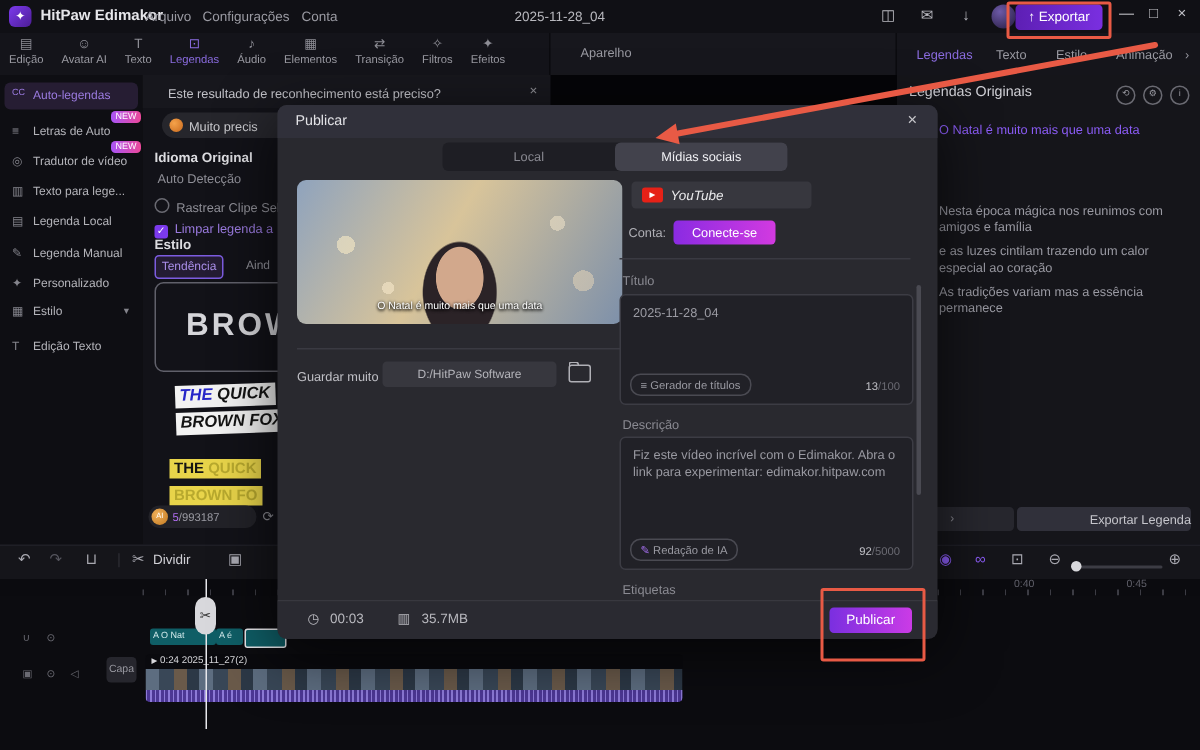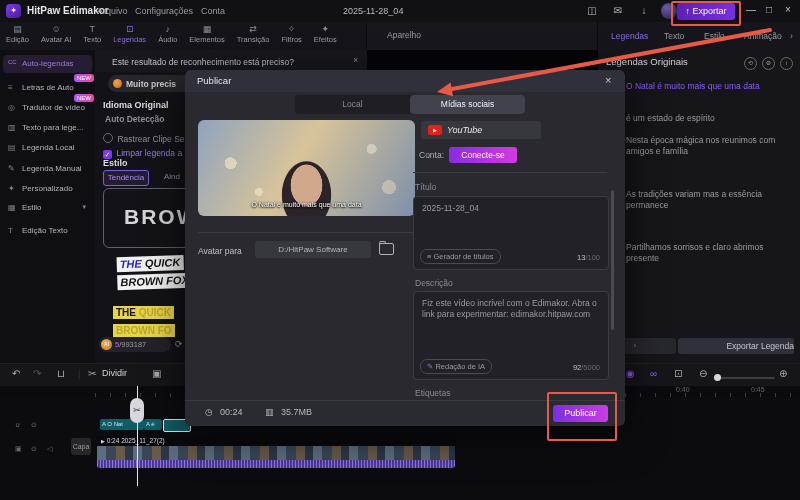--- a/index.html
+++ b/index.html
@@ -264,24 +264,24 @@
       </div>
   </div>
 
   <div class="lpanel">
     <div class="lpq">
       <span class="qt">Este resultado de reconhecimento está preciso?</span>
       <span class="qx">×</span>
     </div>
     <div class="pill" style="left:13px;top:25px;width:92px;height:17px;">
       <span class="odot"></span>
-      <span style="position:absolute;left:18px;top:4px;font-size:8.5px;color:#c8c8cc;white-space:nowrap;font-weight:bold;">Muito precis</span>
+      <span style="position:absolute;left:18px;top:4px;font-size:8.5px;color:#c8c8cc;white-space:nowrap;">Muito precis</span>
     </div>
     <div class="lbl-b abs" style="left:8px;top:50px;">Idioma Original</div>
-    <div class="lbl-g abs" style="left:10px;top:64px;font-weight:bold;">Auto Detecção</div>
+    <div class="lbl-g abs" style="left:10px;top:64px;">Auto Detecção</div>
     <div class="abs" style="left:8px;top:78px;white-space:nowrap;">
       <span class="radio"></span>
       <span class="lbl-g">Rastrear Clipe Sel</span>
     </div>
     <div class="abs" style="left:8px;top:92px;white-space:nowrap;">
       <span class="chk">✓</span>
       <span style="font-size:8.5px;color:#9b7be0;">Limpar legenda a</span>
     </div>
     <div class="lbl-b abs" style="left:8px;top:108px;">Estilo</div>
     <div class="ttab" style="left:8px;top:120px;width:44px;border:1px solid #7c5ce0;color:#a98ee8;background:#241c33;">Tendência</div>
@@ -303,24 +303,23 @@
   </div>
 
   <div class="preview"></div>
 
   <div class="rpanel">
     <div class="rp-h">Legendas Originais</div>
     <div class="rp-ic" style="left:146px;">⟲</div>
     <div class="rp-ic" style="left:164px;">⚙</div>
     <div class="rp-ic" style="left:182px;">i</div>
     <div class="sub active" style="top:31px;">O Natal é muito mais que uma data</div>
-    <div class="sub" style="top:63px;">é um estado de espírito</div>
     <div class="sub" style="top:85px;">Nesta época mágica  nos reunimos com amigos e família</div>
+    <div class="sub" style="top:112px;">e as luzes cintilam  trazendo um calor especial ao coração</div>
     <div class="sub" style="top:139px;">As tradições variam  mas a essência permanece</div>
-    <div class="sub" style="top:192px;">Partilhamos sorrisos e  claro abrimos presente</div>
     <div class="rp-bot-chip">
       <span>WN</span>
       <span style="margin-left:12px;color:#8a8a92;">›</span>
     </div>
     <div class="rp-exp">Exportar Legenda</div>
   </div>
 
   <div class="tlbar">
     <span class="tl-ic" style="left:12px;">↶</span>
     <span class="tl-ic" style="left:33px;color:#55555e;">↷</span>
@@ -375,21 +374,21 @@
       <span class="x">×</span>
     </div>
     <div class="toggle">
       <div class="tg" style="left:0;">Local</div>
       <div class="tg sel" style="left:115px;">Mídias sociais</div>
     </div>
     <div class="thumb">
       <div class="cap">O Natal é muito mais que uma data</div>
     </div>
     <div class="dlg-div" style="left:13px;top:162px;width:217px;"></div>
-    <div class="gp-lbl">Avatar para</div>
+    <div class="gp-lbl">Guardar muito</div>
     <div class="gp-in">D:/HitPaw Software</div>
     <div class="folder"></div>
 
     <div class="ytp">
       <span class="ytic"><span>▶</span></span>
       <span class="ytlb">YouTube</span>
     </div>
     <div class="conta">Conta:</div>
     <div class="connect">Conecte-se</div>
     <div class="dlg-div" style="left:228px;top:102px;width:194px;"></div>
@@ -412,21 +411,21 @@
         <span>Redação de IA</span>
       </div>
       <div class="cnt"><b>92</b><span>/5000</span></div>
     </div>
 
     <div class="f-lbl" style="left:230px;top:318px;">Etiquetas</div>
     <div class="dsb"></div>
 
     <div class="dlg-f">
       <span class="fi" style="left:20px;">◷</span>
-      <span class="fi" style="left:35px;">00:24</span>
+      <span class="fi" style="left:35px;">00:03</span>
       <span class="fi" style="left:80px;">▥</span>
       <span class="fi" style="left:96px;">35.7MB</span>
       <div class="pubbtn">Publicar</div>
     </div>
   </div>
 
   <div class="anno-rect" style="left:671px;top:1px;width:66px;height:21px;"></div>
   <div class="anno-rect" style="left:547px;top:392px;width:66px;height:45px;"></div>
   <svg class="anno-svg" width="800" height="500">
     <line x1="770" y1="30" x2="452" y2="89" stroke="#e85a45" stroke-width="4" stroke-linecap="round"></line>

